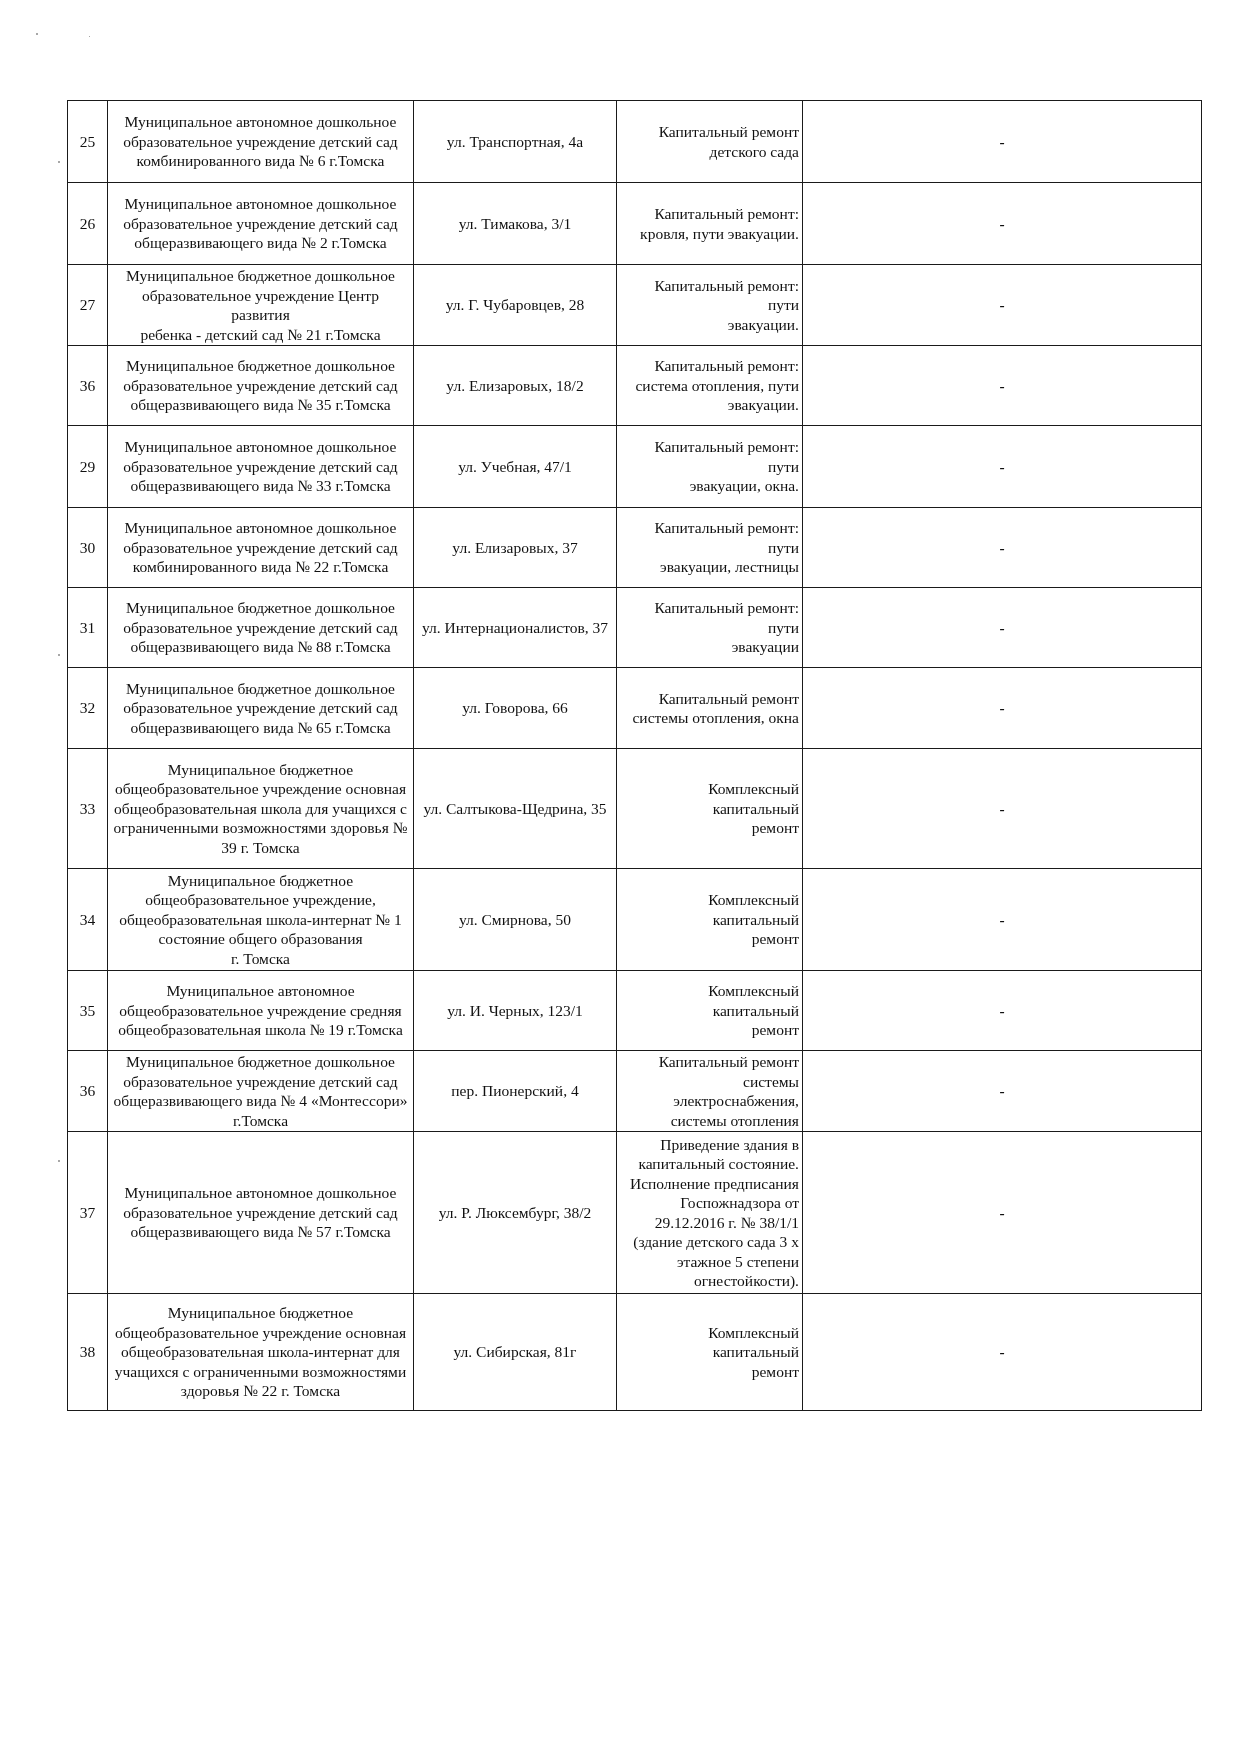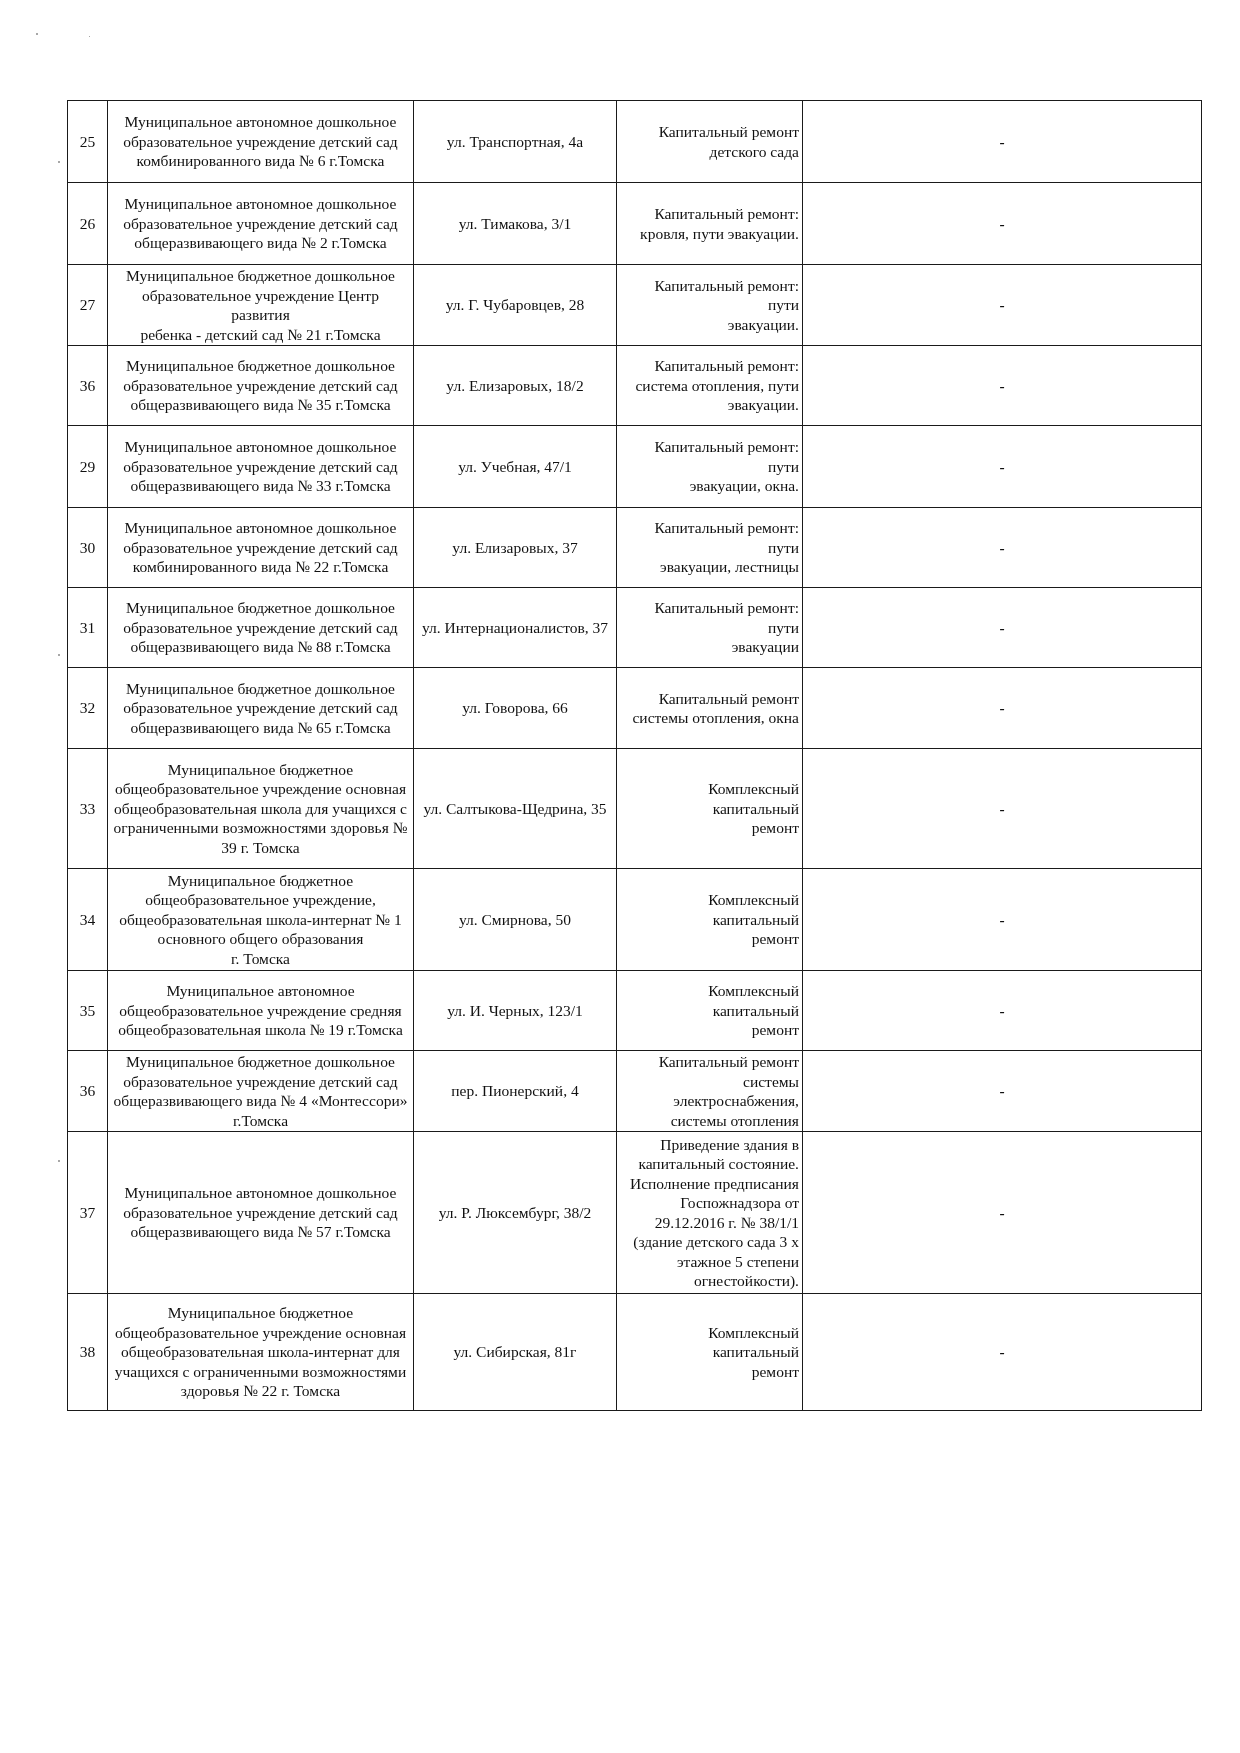--- a/index.html
+++ b/index.html
@@ -195,21 +195,21 @@
           <span>ремонт</span>
         </td>
         <td class="note">-</td>
       </tr>
       <tr style="height: 102px;">
         <td class="num">34</td>
         <td class="name">
           <span>Муниципальное бюджетное</span>
           <span>общеобразовательное учреждение,</span>
           <span>общеобразовательная школа-интернат № 1</span>
-          <span>основного общего образования</span>
+          <span>состояние общего образования</span>
           <span>г. Томска</span>
         </td>
         <td class="addr">ул. Смирнова, 50</td>
         <td class="work">
           <span>Комплексный капитальный</span>
           <span>ремонт</span>
         </td>
         <td class="note">-</td>
       </tr>
       <tr style="height: 80px;">

